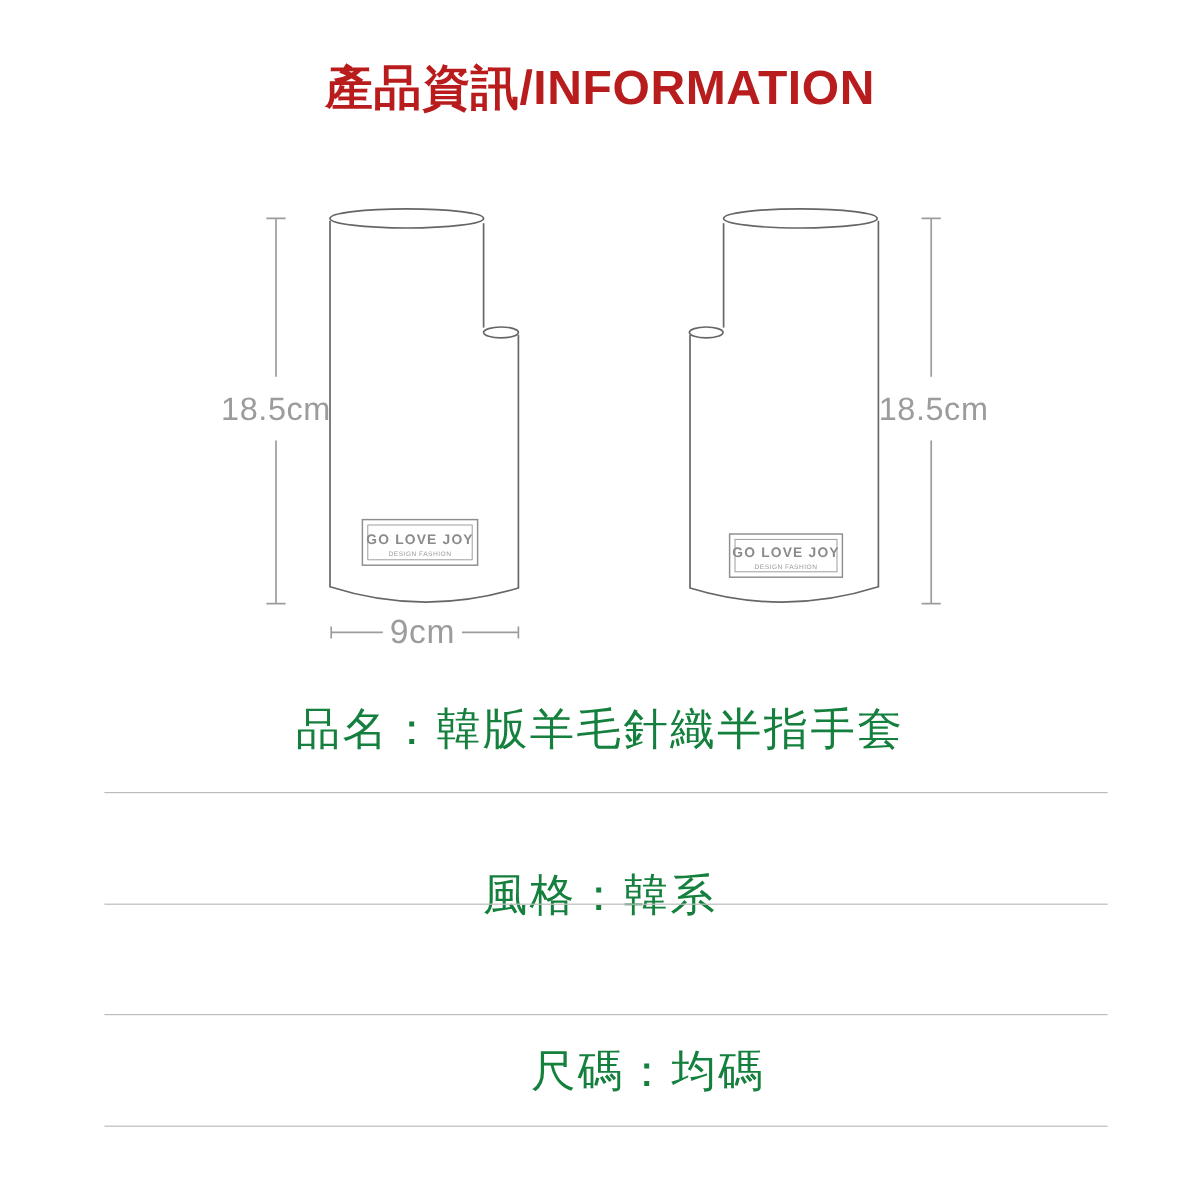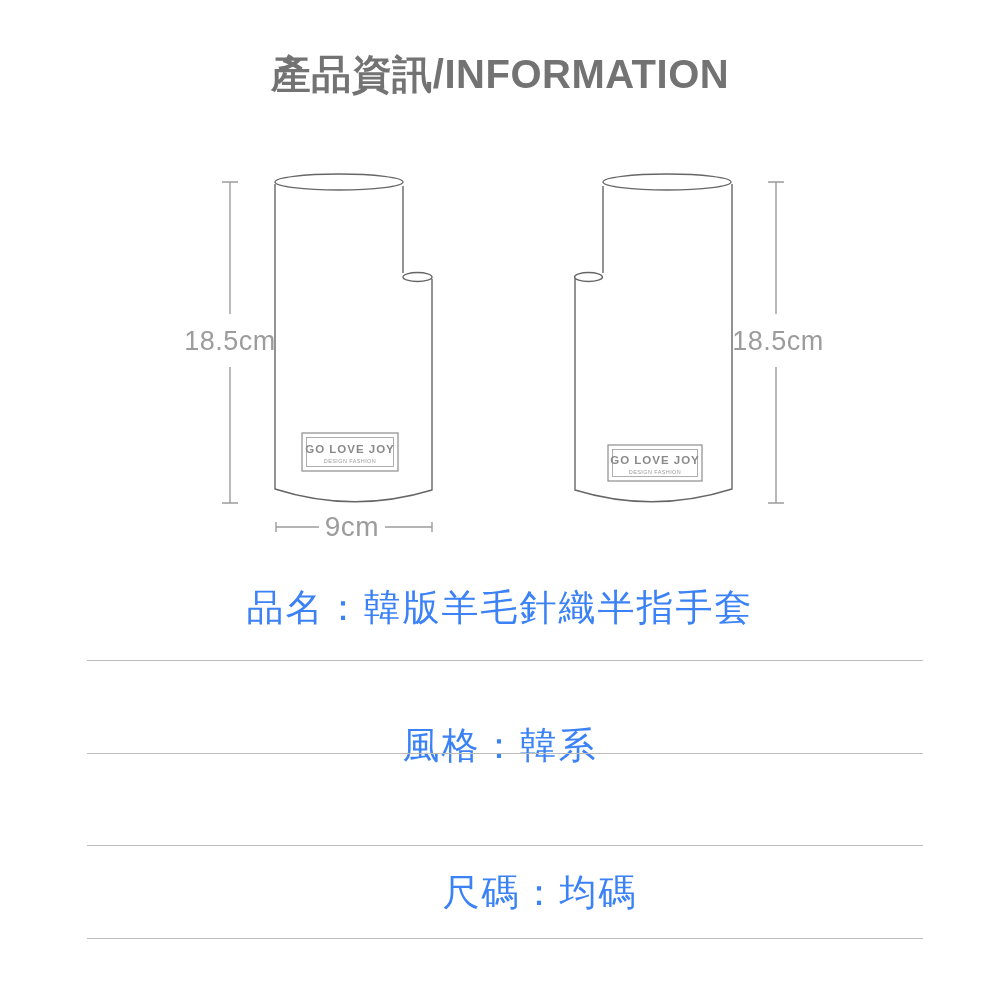--- a/index.html
+++ b/index.html
@@ -1,20 +1,20 @@
 <!DOCTYPE html>
 <html><head>
 <meta charset="utf-8">
 <style>
   html,body{margin:0;padding:0;}
   body{width:1000px;height:1000px;background:#ffffff;font-family:"Liberation Sans",sans-serif;position:relative;overflow:hidden;color:#1e1e1e;}
   .page{position:absolute;inset:0;}
-  .title{position:absolute;top:50px;left:0;width:100%;text-align:center;font-size:40px;line-height:48px;font-weight:700;letter-spacing:0.5px;color:#737373;margin:0;}
+  .title{position:absolute;top:50px;left:0;width:100%;text-align:center;font-size:40px;line-height:48px;font-weight:700;letter-spacing:0.5px;color:#b91c1c;margin:0;}
   .diagram-svg{position:absolute;top:150px;left:0;}
-  .spec-row{position:absolute;left:0;width:100%;height:44px;line-height:44px;text-align:center;font-size:37px;color:#3b82f6;letter-spacing:2px;}
+  .spec-row{position:absolute;left:0;width:100%;height:44px;line-height:44px;text-align:center;font-size:37px;color:#15803d;letter-spacing:2px;}
   .row-1{top:586px;}
   .row-2{top:724px;}
   .row-3{top:778px;}
   .row-4{top:871px;padding-left:40px;}
   .divider{position:absolute;left:87px;width:836px;height:0;border-top:1px solid #bcbcbc;}
   .div-1{top:660px;}
   .div-2{top:753px;}
   .div-3{top:845px;}
   .div-4{top:938px;}
   .outline{fill:none;stroke:#666666;stroke-width:1.4;}

